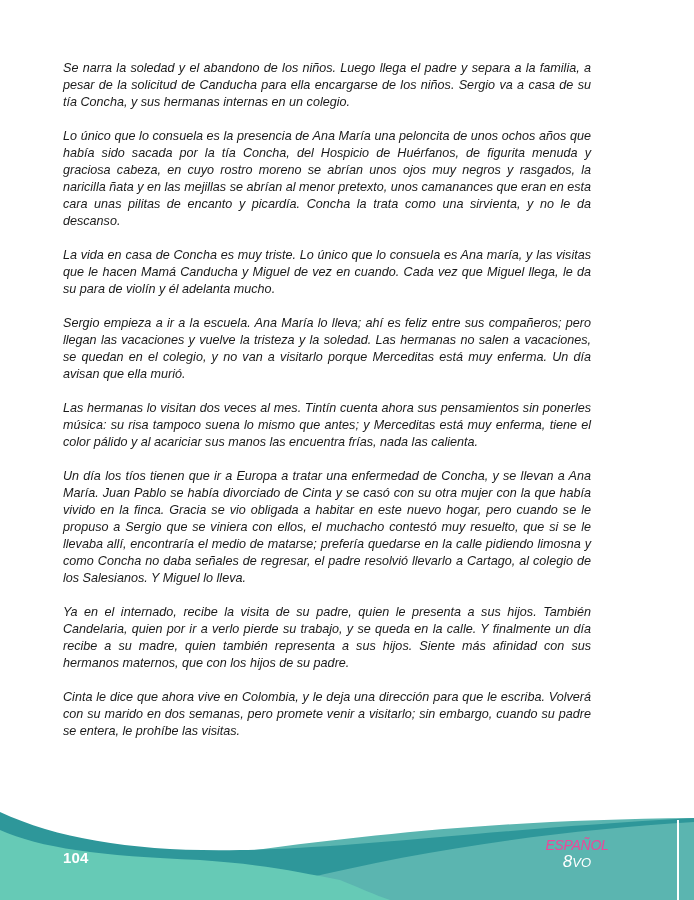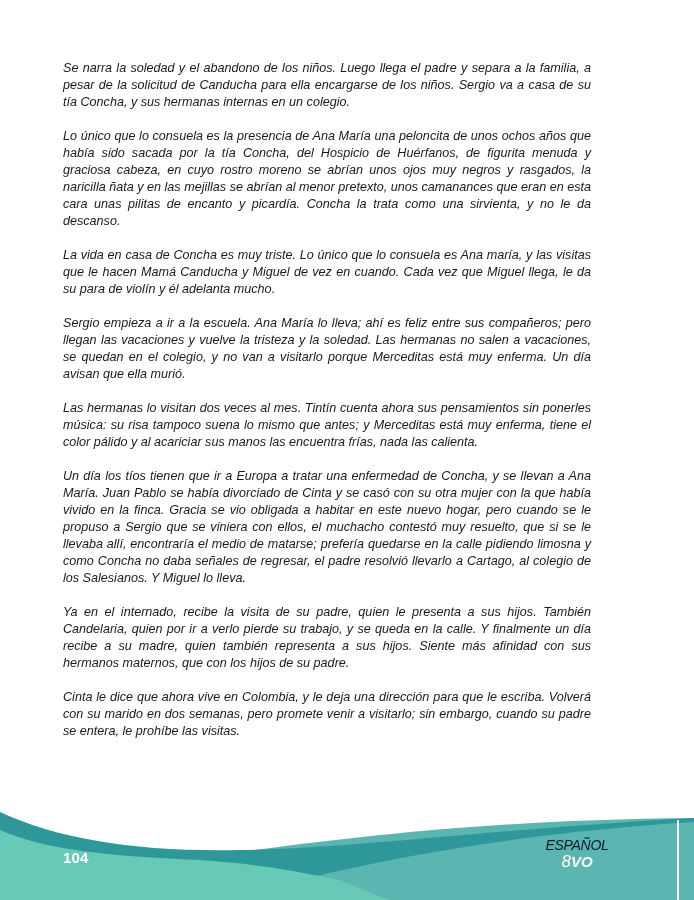--- a/index.html
+++ b/index.html
@@ -54,41 +54,40 @@
       font-weight: bold;
       font-size: 15px;
       letter-spacing: 0.2px;
     }
     .subject {
       position: absolute;
       left: 537px;
       top: 838px;
       width: 80px;
       text-align: center;
-      color: #0f172a;
+      color: #ec4899;
       font-style: italic;
       font-size: 14px;
       line-height: 14px;
       letter-spacing: -0.3px;
     }
     .grade {
       position: absolute;
       left: 537px;
       top: 852px;
       width: 80px;
       text-align: center;
       color: #ffffff;
       font-style: italic;
     }
     .grade .num {
       font-size: 17px;
     }
     .grade .suffix {
-      font-size: 15px;
-      font-weight: bold;
+      font-size: 13px;
     }
   </style>
 </head>
 <body>
 
 <div class="page">
 
   <div class="content">
     <p>Se narra la soledad y el abandono de los niños.  Luego llega el padre y separa a la familia, a pesar de la solicitud de Canducha para ella encargarse de los niños.  Sergio va a casa de su tía Concha, y sus hermanas internas en un colegio.</p>
     <p>Lo único que lo  consuela es la presencia de Ana María una peloncita de unos ochos años que había sido sacada por la tía Concha, del Hospicio de Huérfanos, de figurita menuda y graciosa cabeza, en cuyo rostro moreno se abrían unos ojos muy negros y rasgados, la naricilla ñata y en las mejillas se abrían al menor pretexto, unos camanances que eran en esta cara unas pilitas de encanto y picardía.  Concha la trata como una sirvienta, y no le da descanso.</p>

